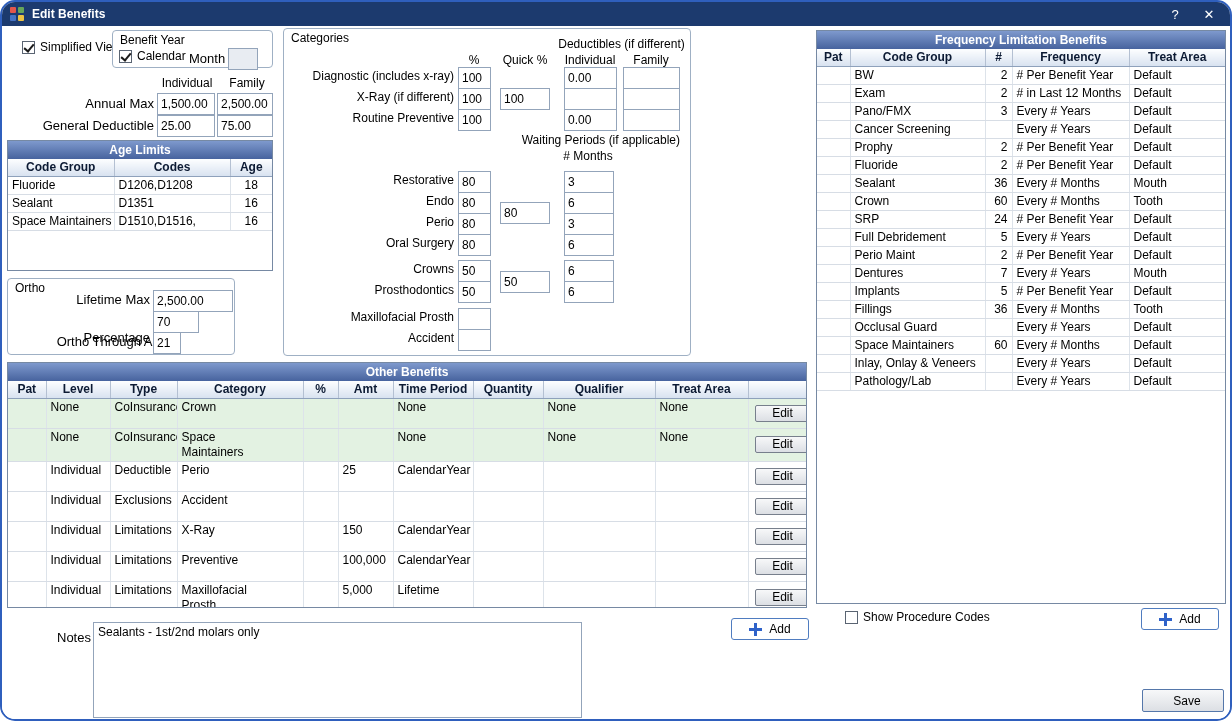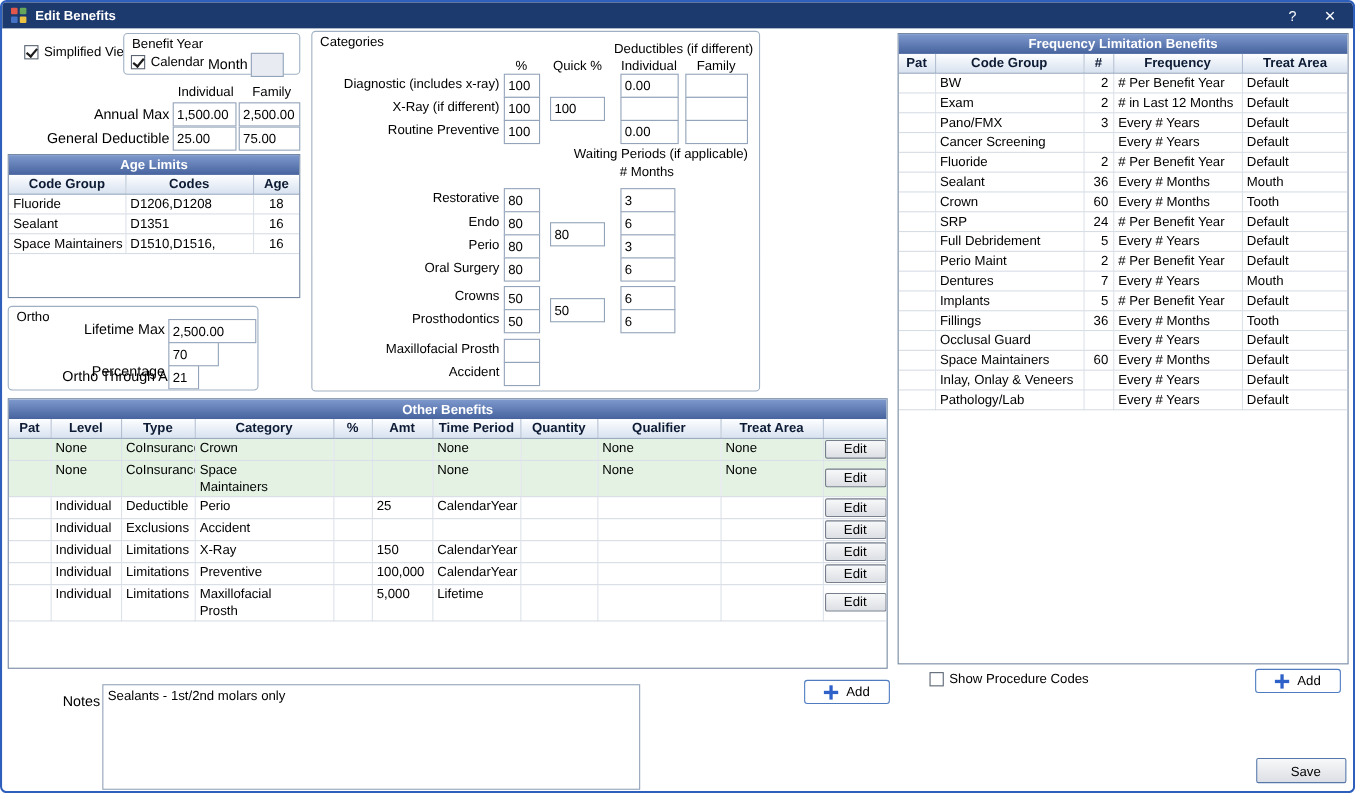--- a/index.html
+++ b/index.html
@@ -1,17 +1,17 @@
 <!DOCTYPE html>
 <html><head>
 <meta charset="utf-8">
 <style>
   * { box-sizing: border-box; margin: 0; padding: 0; }
   html, body { background: #ffffff; }
-  .window { position: relative; width: 1232px; height: 721px; background: #fff; border: 2px solid #2f5fbd; border-radius: 6px; overflow: hidden; font-family: "Liberation Sans", sans-serif; }
+  .window { position: relative; width: 1232px; height: 721px; background: #fff; border: 2px solid #2f5fbd; border-radius: 15px; overflow: hidden; font-family: "Liberation Sans", sans-serif; }
   .titlebar { position: absolute; left: 0; top: 0; right: 0; height: 24px; background: #1c3a6e; display: flex; align-items: center; color: #fff; padding-left: 8px; }
   .app-icon { width: 14px; height: 14px; display: grid; grid-template-columns: 6px 6px; grid-template-rows: 6px 6px; gap: 2px; flex: none; }
   .app-icon span { border-radius: 1px; }
   .titlebar .title { margin-left: 8px; font-size: 12px; font-weight: bold; white-space: nowrap; }
   .tbtn { width: 34px; height: 24px; display: flex; align-items: center; justify-content: center; font-size: 13px; cursor: default; }
   .tbtn.help { margin-left: auto; }
   .tbtn.close { margin-right: 4px; }
   .content { position: absolute; left: 0; top: 24px; right: 0; bottom: 0; background: #fff; }
   .lbl { position: absolute; font-size: 13px; color: #000; white-space: nowrap; }
   .lbl.r { text-align: right; }
@@ -28,21 +28,21 @@
   .gbox { position: absolute; border: 1px solid #9fb0c4; border-radius: 4px; background: #fff; }
   .gbox-label { position: absolute; left: 7px; top: 2px; font-size: 12px; white-space: nowrap; }
   .panel { position: absolute; border: 1px solid #7689a3; background: #fff; overflow: hidden; }
   .panel-title { height: 18px; line-height: 18px; text-align: center; color: #fff; font-size: 12px; font-weight: bold; background: linear-gradient(180deg, #7e99cd 0%, #47639e 100%); }
   .grid { border-collapse: collapse; table-layout: fixed; width: 100%; }
   .grid th { height: 17px; font-size: 12px; font-weight: bold; color: #0c1a33; background: linear-gradient(180deg, #fdfeff 0%, #d8e2f0 100%); border-right: 1px solid #b4c0d2; border-bottom: 1px solid #8ea1bb; text-align: center; padding: 0 2px; white-space: nowrap; overflow: hidden; }
   .grid th:last-child { border-right: none; }
   .grid td { height: 18px; font-size: 12px; color: #000; border-right: 1px solid #dde3ea; border-bottom: 1px solid #d7dde5; padding: 1px 4px; white-space: nowrap; overflow: hidden; vertical-align: top; line-height: 15px; }
   .grid td:last-child { border-right: none; }
   .wraptext { display: inline-block; max-width: 80px; white-space: normal; }
-  .btncell { text-align: center; vertical-align: middle !important; padding: 1px !important; }
+  .btncell { text-align: center; vertical-align: middle !important; padding: 6px !important; }
   .winbtn { font: 12px "Liberation Sans", sans-serif; color: #000; border: 1px solid #777f8c; border-radius: 2px; background: linear-gradient(180deg, #f7f8f9 0%, #dcdfe4 100%); cursor: default; }
   .editbtn { width: 56px; height: 17px; line-height: 13px; }
   .addbtn { position: absolute; width: 78px; height: 22px; display: inline-flex; align-items: center; justify-content: center; gap: 7px; font: 12px "Liberation Sans", sans-serif; color: #000; background: #fff; border: 1px solid #4f7cc0; border-radius: 3px; cursor: default; }
   .plus { position: relative; width: 13px; height: 13px; flex: none; }
   .plus::before { content: ""; position: absolute; left: 5px; top: 0; width: 3px; height: 13px; background: #2f62c9; }
   .plus::after { content: ""; position: absolute; left: 0; top: 5px; width: 13px; height: 3px; background: #2f62c9; }
   .savebtn { position: absolute; width: 82px; height: 23px; border: 1px solid #5577aa; }
 </style>
 </head>
 <body>
@@ -375,20 +375,27 @@
             </tr>
             <tr>
               <td></td>
               <td>Cancer Screening</td>
               <td style="text-align: right;"></td>
               <td>Every # Years</td>
               <td>Default</td>
             </tr>
             <tr>
               <td></td>
+              <td>Prophy</td>
+              <td style="text-align: right;">2</td>
+              <td># Per Benefit Year</td>
+              <td>Default</td>
+            </tr>
+            <tr>
+              <td></td>
               <td>Fluoride</td>
               <td style="text-align: right;">2</td>
               <td># Per Benefit Year</td>
               <td>Default</td>
             </tr>
             <tr>
               <td></td>
               <td>Sealant</td>
               <td style="text-align: right;">36</td>
               <td>Every # Months</td>

